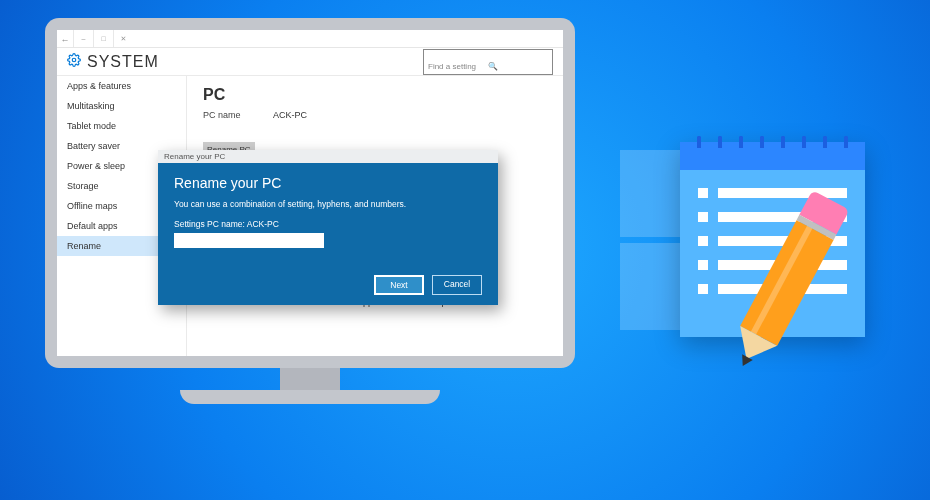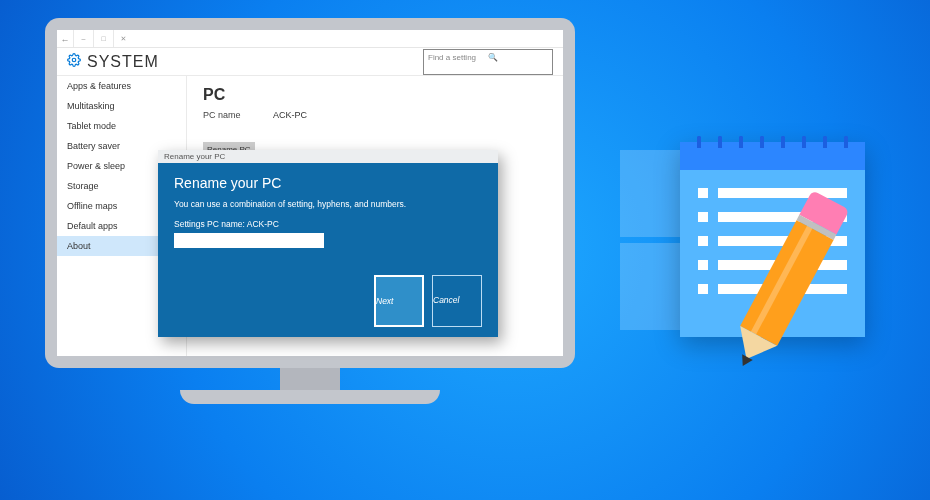--- a/index.html
+++ b/index.html
@@ -22,21 +22,21 @@
 
   
   .titlebar { height: 18px; display: flex; align-items: center; font-size: 8px; color: #666; border-bottom: 1px solid #e6e6e6; }
   .titlebar .back { width: 16px; text-align: center; color: #888; font-size: 9px; }
   .titlebar .wtitle { flex: 1; padding-left: 2px; }
   .titlebar .winbtn { width: 20px; height: 100%; border-left: 1px solid #e8e8e8; display: flex; align-items: center; justify-content: center; font-size: 7px; color: #999; }
 
   .header { height: 28px; display: flex; align-items: center; padding: 0 10px; border-bottom: 1px solid #eaeaea; }
   .header .gear { color: #0078d7; margin-right: 6px; }
   .header .label { font-size: 16px; letter-spacing: 1px; color: #333; flex: 1; }
-  .search { width: 130px; height: 16px; border: 1px solid #888; display: flex; align-items: flex-end; padding: 12px 4px; font-size: 8px; color: #888; }
+  .search { width: 130px; height: 16px; border: 1px solid #888; display: flex; align-items: flex-start; padding: 12px 4px; font-size: 8px; color: #888; }
   .search span { flex: 1; }
   .search .mag { font-size: 8px; }
 
   .body { display: flex; height: calc(100% - 46px); }
   .sidebar { width: 130px; border-right: 1px solid #eaeaea; font-size: 9px; color: #333; }
   .sidebar .item { padding: 5px 10px; cursor: default; }
   .sidebar .item.active { background: #cfe7fb; }
 
   .content { flex: 1; padding: 10px 16px; font-size: 9px; color: #333; }
   .content h1 { font-size: 16px; font-weight: 700; margin-bottom: 6px; }
@@ -47,21 +47,21 @@
 
   
   .dialog { position: absolute; left: 158px; top: 150px; width: 340px; background: #0f6aa7; color: #fff; box-shadow: 4px 6px 14px rgba(0,0,0,.35); }
   .dialog .dbar { background: #eceef0; color: #555; font-size: 8px; padding: 2px 6px; }
   .dialog .dcontent { padding: 12px 16px 10px; }
   .dialog h2 { font-size: 14px; font-weight: 400; margin-bottom: 8px; }
   .dialog .sub { font-size: 8.5px; margin-bottom: 10px; }
   .dialog .cur { font-size: 8.5px; margin-bottom: 2px; }
   .dialog input { width: 150px; height: 15px; border: none; background: #fff; }
   .dialog .dbtns { display: flex; justify-content: flex-end; gap: 8px; margin-top: 26px; }
-  .dialog .dbtn { min-width: 50px; padding: 19px 0; font-size: 8.5px; border: 1px solid #bcdcf3; color: #fff; font-style: italic; }
+  .dialog .dbtn { min-width: 50px; padding: 3px 0; text-align: center; font-size: 8.5px; border: 1px solid #bcdcf3; color: #fff; }
   .dialog .dbtn.primary { background: #2f8fc9; border: 2px solid #fff; }
 
   
   .notepad { position: absolute; left: 680px; top: 142px; width: 185px; height: 195px; }
   .np-body { width: 100%; height: 100%; background: #55b7ff; box-shadow: 0 8px 24px rgba(0,0,0,.25); }
   .np-top { height: 28px; background: #2c86ff; position: relative; }
   .np-spiral { position: absolute; top: -6px; left: 8px; right: 8px; height: 12px; display: flex; justify-content: space-around; }
   .np-spiral div { width: 4px; height: 12px; border: 2px solid #1c5fe0; border-bottom: none; border-radius: 4px 4px 0 0; background: transparent; }
   .np-lines { padding: 18px 18px 0; }
   .np-line { display: flex; align-items: center; margin-bottom: 14px; }
@@ -115,21 +115,21 @@
       <div class="body">
         <div class="sidebar">
           <div class="item">Apps &amp; features</div>
           <div class="item">Multitasking</div>
           <div class="item">Tablet mode</div>
           <div class="item">Battery saver</div>
           <div class="item">Power &amp; sleep</div>
           <div class="item">Storage</div>
           <div class="item">Offline maps</div>
           <div class="item">Default apps</div>
-          <div class="item active">About</div>
+          <div class="item active">Rename</div>
         </div>
 
         <div class="content">
           <h1>PC</h1>
           <div class="row">
             <div class="k">PC name</div>
             <div class="v">ACK-PC</div>
           </div>
           <div class="btn-rename">Rename PC</div>
 

